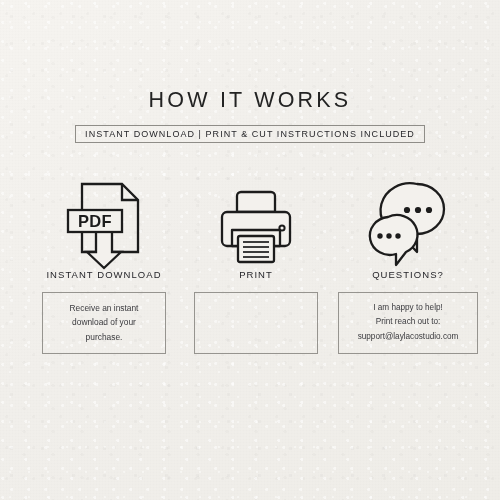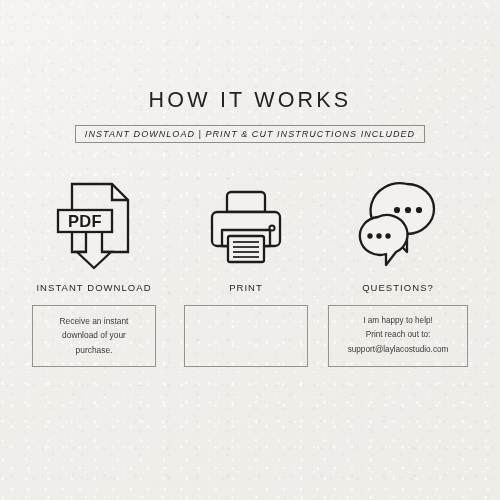--- a/index.html
+++ b/index.html
@@ -61,53 +61,52 @@
   }
   .subtitle-wrap {
     display: flex;
     justify-content: center;
     margin-top: 13px;
   }
   .subtitle-box {
     border: 1px solid #8f8d88;
     padding: 4px 9px 3px 9px;
     display: inline-block;
-    font-style: italic;
   }
   .subtitle-text {
     font-size: 9px;
     letter-spacing: 1.05px;
     color: #26262a;
     line-height: 1;
     white-space: nowrap;
   }
 
   
   .columns {
     position: absolute;
     top: 178px;
-    left: 26px;
+    left: 36px;
     width: 440px;
     display: flex;
     justify-content: space-between;
   }
   .col {
     width: 136px;
     display: flex;
     flex-direction: column;
     align-items: center;
   }
   .icon-slot {
     height: 92px;
     display: flex;
     align-items: flex-end;
     justify-content: center;
   }
   .col-label {
-    margin-top: 13px;
+    margin-top: 0;
     font-size: 9.5px;
     letter-spacing: 1.05px;
     color: #25252a;
     line-height: 1;
     white-space: nowrap;
   }
   .col-box {
     margin-top: 12px;
     width: 124px;
     height: 62px;

